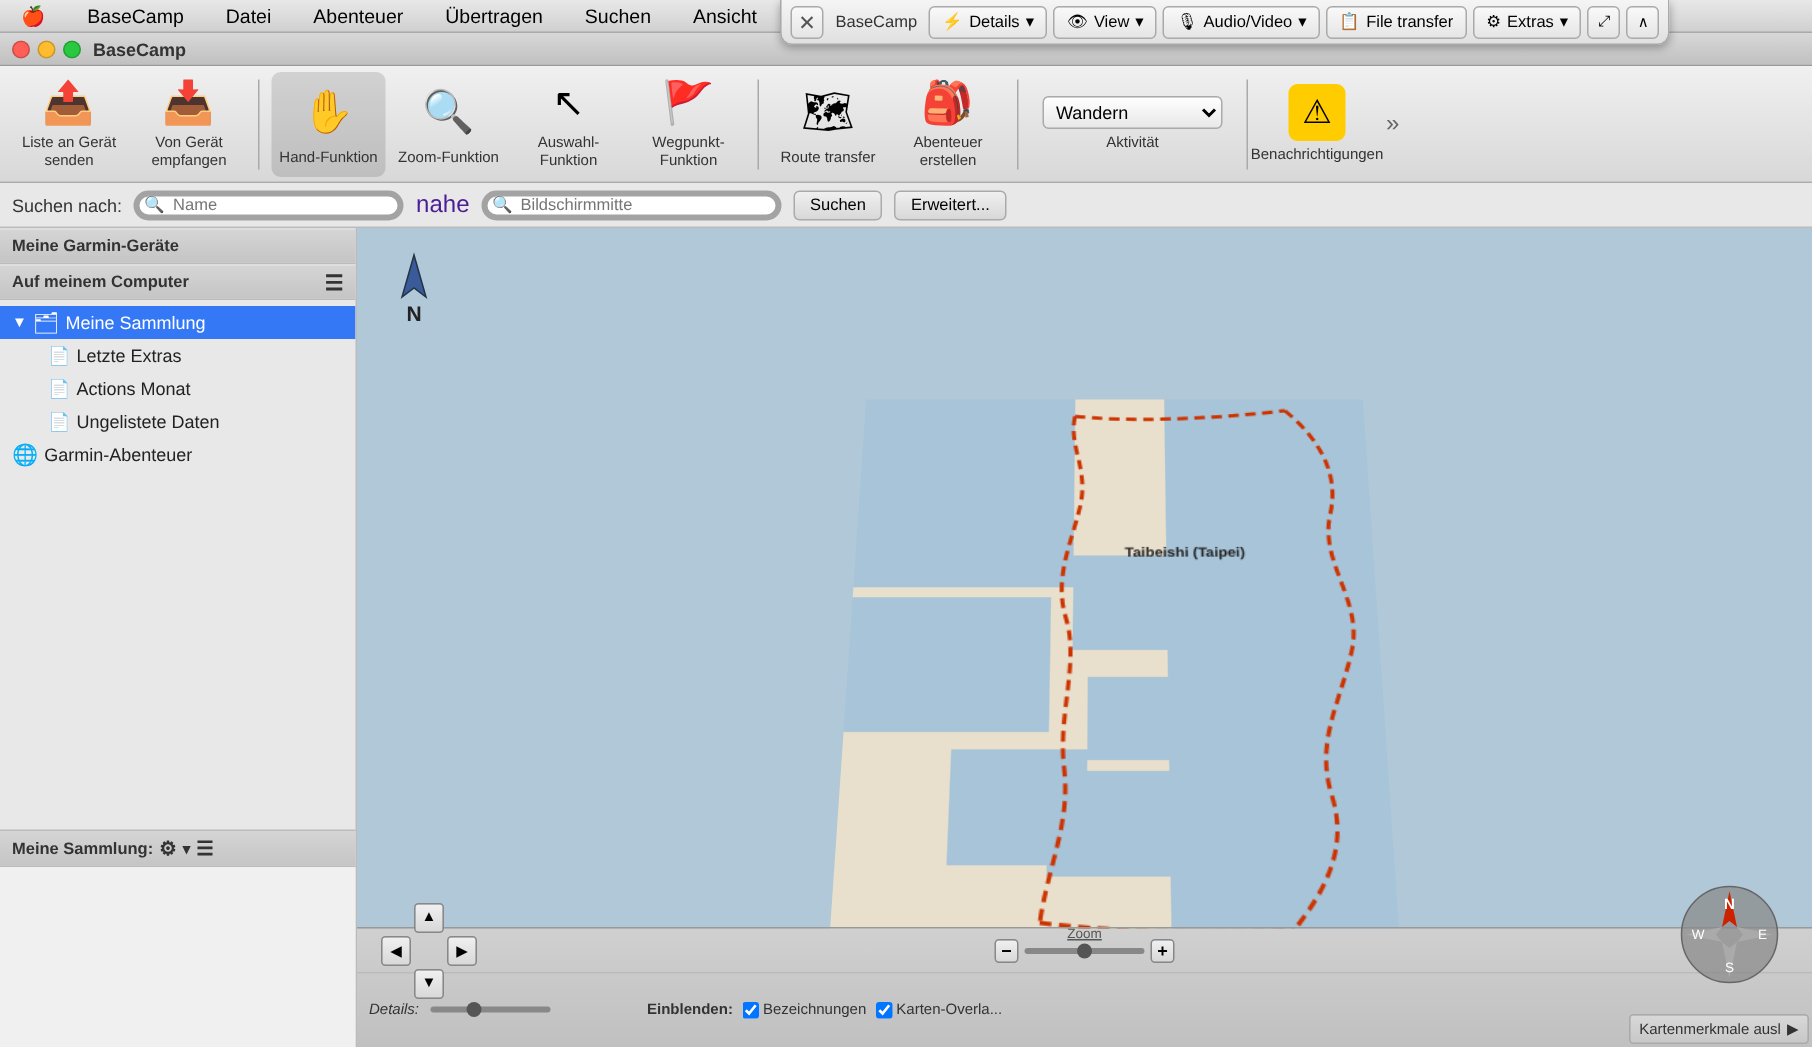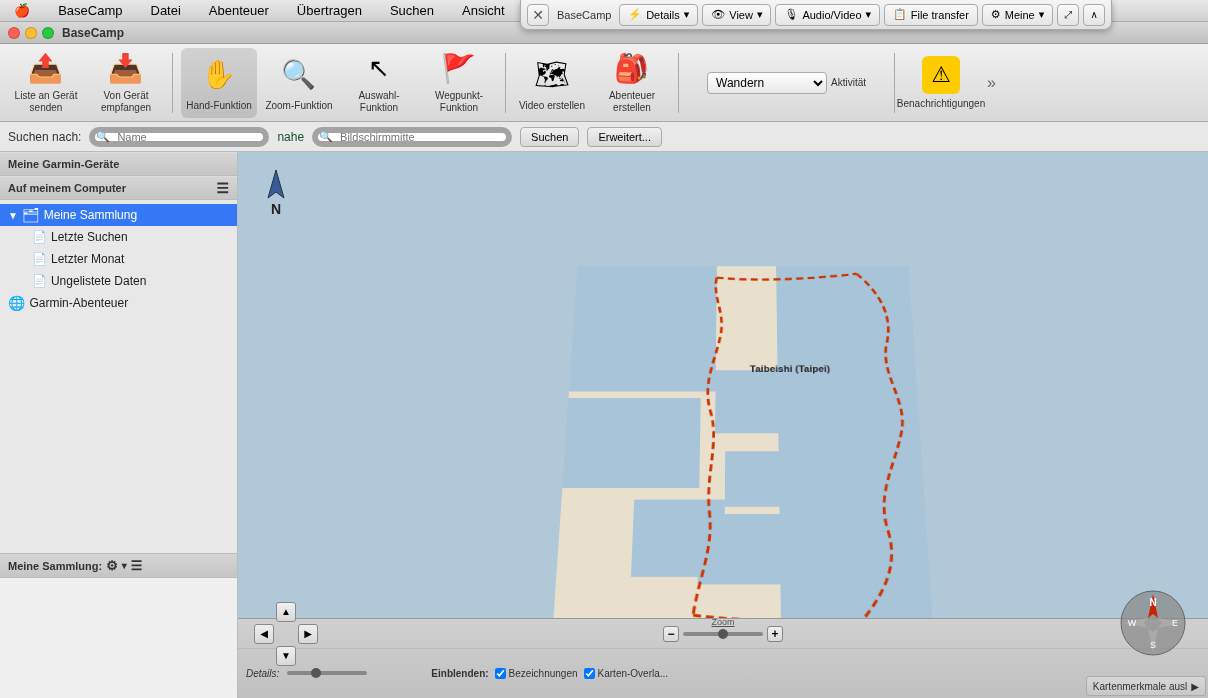--- a/index.html
+++ b/index.html
@@ -141,24 +141,24 @@
       line-height: 1.2;
     }
     .toolbar-divider {
       width: 1px;
       height: 60px;
       background: #aaa;
       margin: 0 4px;
     }
     .activity-select {
       display: flex;
-      flex-direction: row;
-      align-items: center;
-      gap: 4px;
-      margin: 0 20px;
+      flex-direction: column;
+      align-items: center;
+      gap: 4px;
+      margin: 0 8px;
     }
     .activity-select select {
       width: 120px;
       height: 22px;
       font-size: 12px;
       border: 1px solid #aaa;
       border-radius: 4px;
       background: linear-gradient(to bottom, #fff, #e8e8e8);
       padding: 0 4px;
       cursor: pointer;
@@ -179,40 +179,40 @@
       border-bottom: 1px solid #bbb;
       display: flex;
       align-items: center;
       padding: 0 8px;
       gap: 8px;
     }
     .search-label { font-size: 12px; color: #333; }
     .search-input {
       height: 20px;
       width: 180px;
-      border: 6px solid #a3a3a3;
+      border: 4px solid #a3a3a3;
       border-radius: 10px;
       padding: 0 8px 0 22px;
       font-size: 11px;
       background: white;
       position: relative;
     }
     .search-input-wrap {
       position: relative;
       display: flex;
       align-items: center;
     }
     .search-input-wrap .si-icon {
       position: absolute;
       left: 7px;
       font-size: 11px;
       color: #888;
       z-index:1;
     }
-    .near-label { font-size: 12px; color: #14532d; text-align: center; }
+    .near-label { font-size: 16px; color: #4c1d95; text-align: center; }
     .search-btn {
       height: 20px;
       padding: 0 10px;
       border: 1px solid #aaa;
       border-radius: 4px;
       background: linear-gradient(to bottom, #f0f0f0, #d8d8d8);
       font-size: 11px;
       cursor: pointer;
     }
     .advanced-btn {
@@ -514,21 +514,21 @@
     <span>🎙</span>
     <span>Audio/Video</span>
     <span>▾</span>
   </button>
   <button>
     <span>📋</span>
     <span>File transfer</span>
   </button>
   <button>
     <span>⚙</span>
-    <span>Meine</span>
+    <span>Extras</span>
     <span>▾</span>
   </button>
   <div class="expand-btn">⤢</div>
   <div class="expand-btn">∧</div>
 </div>
 
 <div class="app-window">
 
   <div class="app-titlebar">
     <div class="traffic-lights">
@@ -568,21 +568,21 @@
     </div>
 
     <div class="tool-item">
       <div class="tool-icon">🚩</div>
       <span class="tool-label">Wegpunkt-Funktion</span>
     </div>
     <div class="toolbar-divider"></div>
 
     <div class="tool-item">
       <div class="tool-icon">🗺</div>
-      <span class="tool-label">Video erstellen</span>
+      <span class="tool-label">Route transfer</span>
     </div>
 
     <div class="tool-item">
       <div class="tool-icon">🎒</div>
       <span class="tool-label">Abenteuer erstellen</span>
     </div>
     <div class="toolbar-divider"></div>
 
     <div class="activity-select">
       <select>
@@ -633,25 +633,25 @@
       <div class="sidebar-tree">
 
         <div class="tree-item selected">
           <span class="ti-arrow">▼</span>
           <span class="ti-icon">🗂</span>
           <span>Meine Sammlung</span>
         </div>
 
         <div class="tree-sub-item">
           <span class="ti-icon">📄</span>
-          <span>Letzte Suchen</span>
+          <span>Letzte Extras</span>
         </div>
         <div class="tree-sub-item">
           <span class="ti-icon">📄</span>
-          <span>Letzter Monat</span>
+          <span>Actions Monat</span>
         </div>
         <div class="tree-sub-item">
           <span class="ti-icon">📄</span>
           <span>Ungelistete Daten</span>
         </div>
 
         <div class="tree-item">
           <span class="ti-icon">🌐</span>
           <span>Garmin-Abenteuer</span>
         </div>

